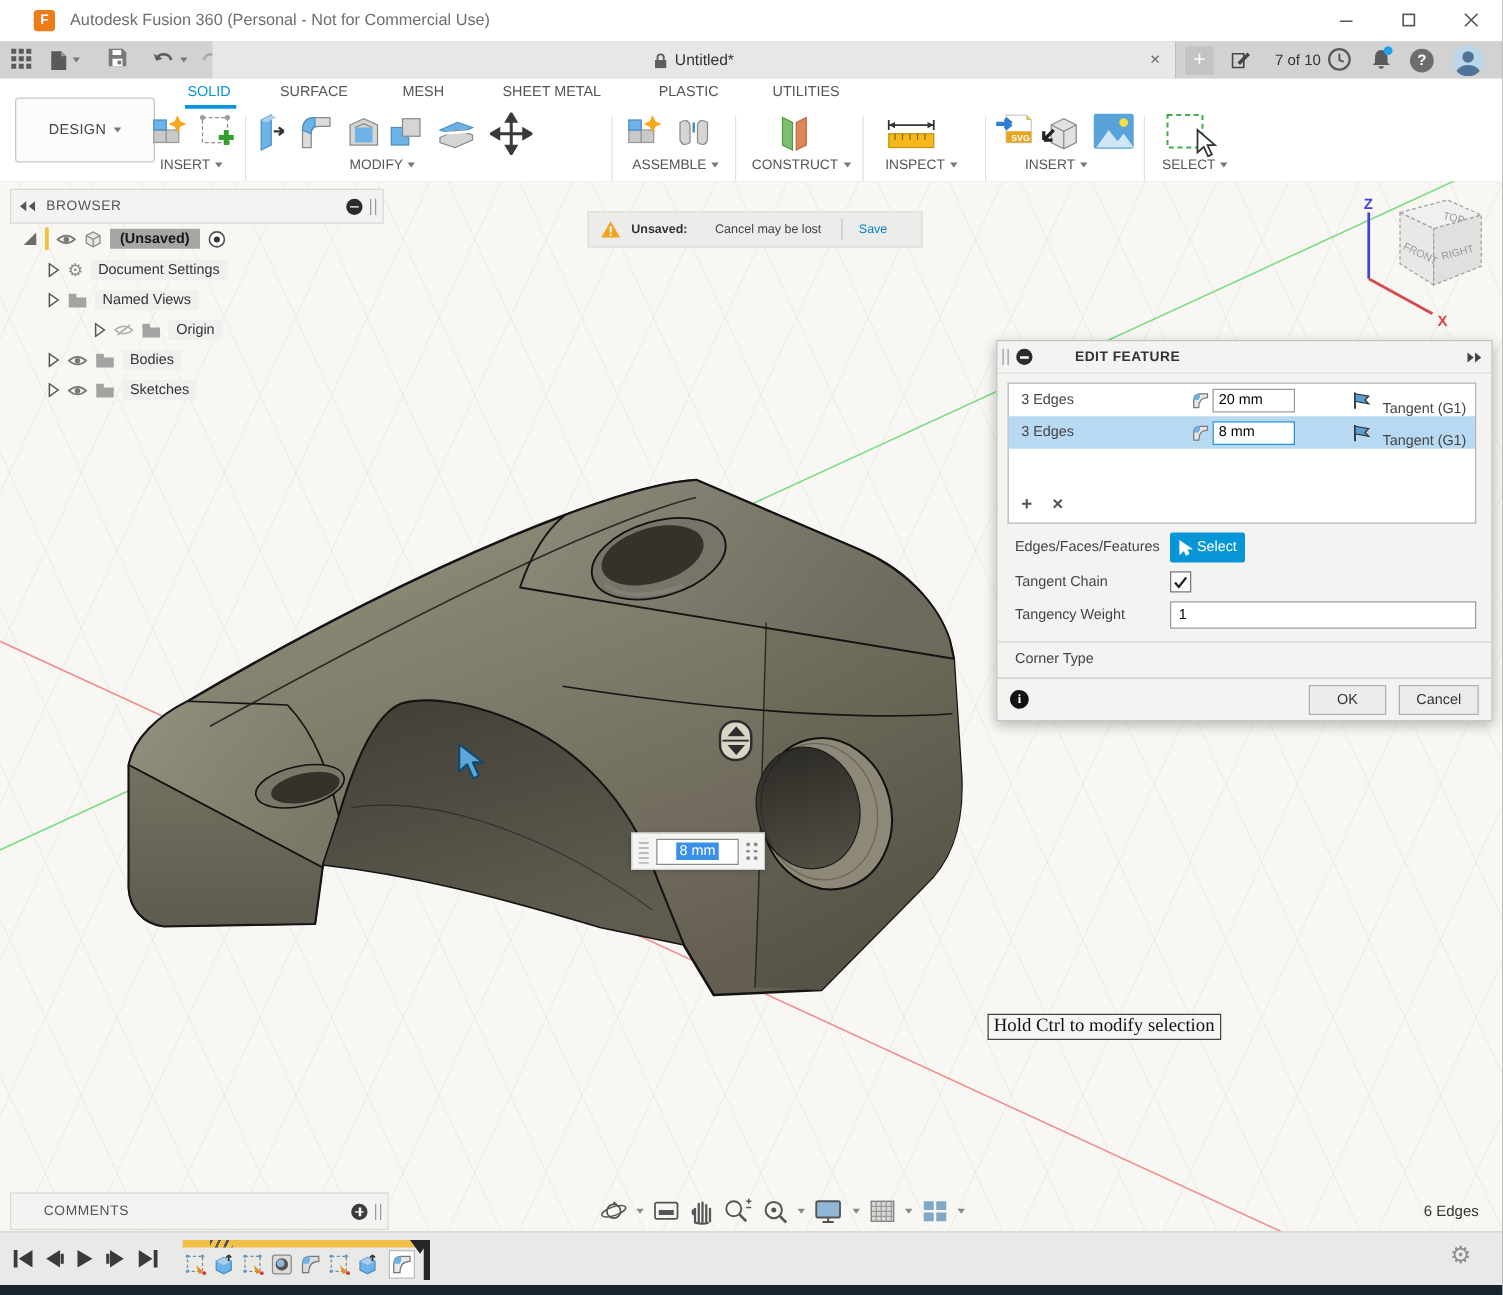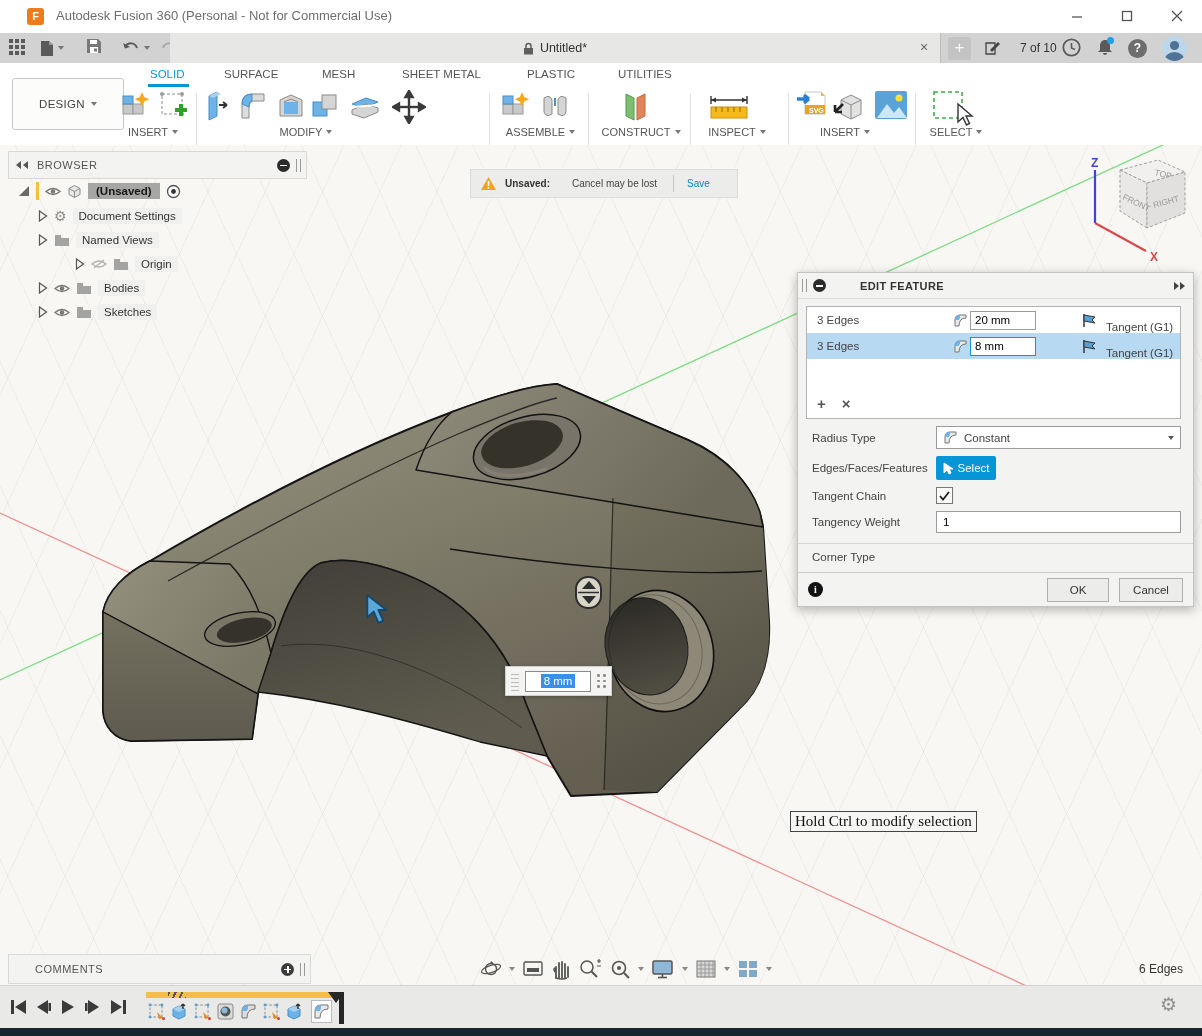--- a/index.html
+++ b/index.html
@@ -633,31 +633,20 @@
               <path d="M2,2 L13,4 L10,7 L13,10 L2,8 Z" fill="#5a9fd4" stroke="#333" stroke-width="1"></path>
             </svg>
           <span class="etangent">Tangent (G1)</span>
         </div>
         <div class="plusminus">
           <span>+</span>
           <span>×</span>
         </div>
       </div>
 
-      <div class="dlg-row">
-        <span class="dlg-label">Radius Type</span>
-        <div class="select">
-          <svg width="15" height="15" viewBox="0 0 15 15">
-              <path d="M2,13 L2,7 Q2,2 7,2 L13,2 L13,5 Q6,5 6,13 Z" fill="#e8e8e6" stroke="#777"></path>
-              <path d="M2,7 Q2,2 7,2 L7,5 Q6,5 6,7 Z" fill="#6db3e8"></path>
-            </svg>
-          <span>Constant</span>
-          <span class="caret"></span>
-        </div>
-      </div>
 
       <div class="dlg-row">
         <span class="dlg-label">Edges/Faces/Features</span>
         <div class="selectbtn">
           <svg width="11" height="13" viewBox="0 0 11 13">
               <path d="M1,1 L1,11 L4.2,8 L6,12 L8,11 L6.2,7 L10,7 Z" fill="#fff" stroke="#fff"></path>
             </svg>
           <span>Select</span>
         </div>
       </div>

